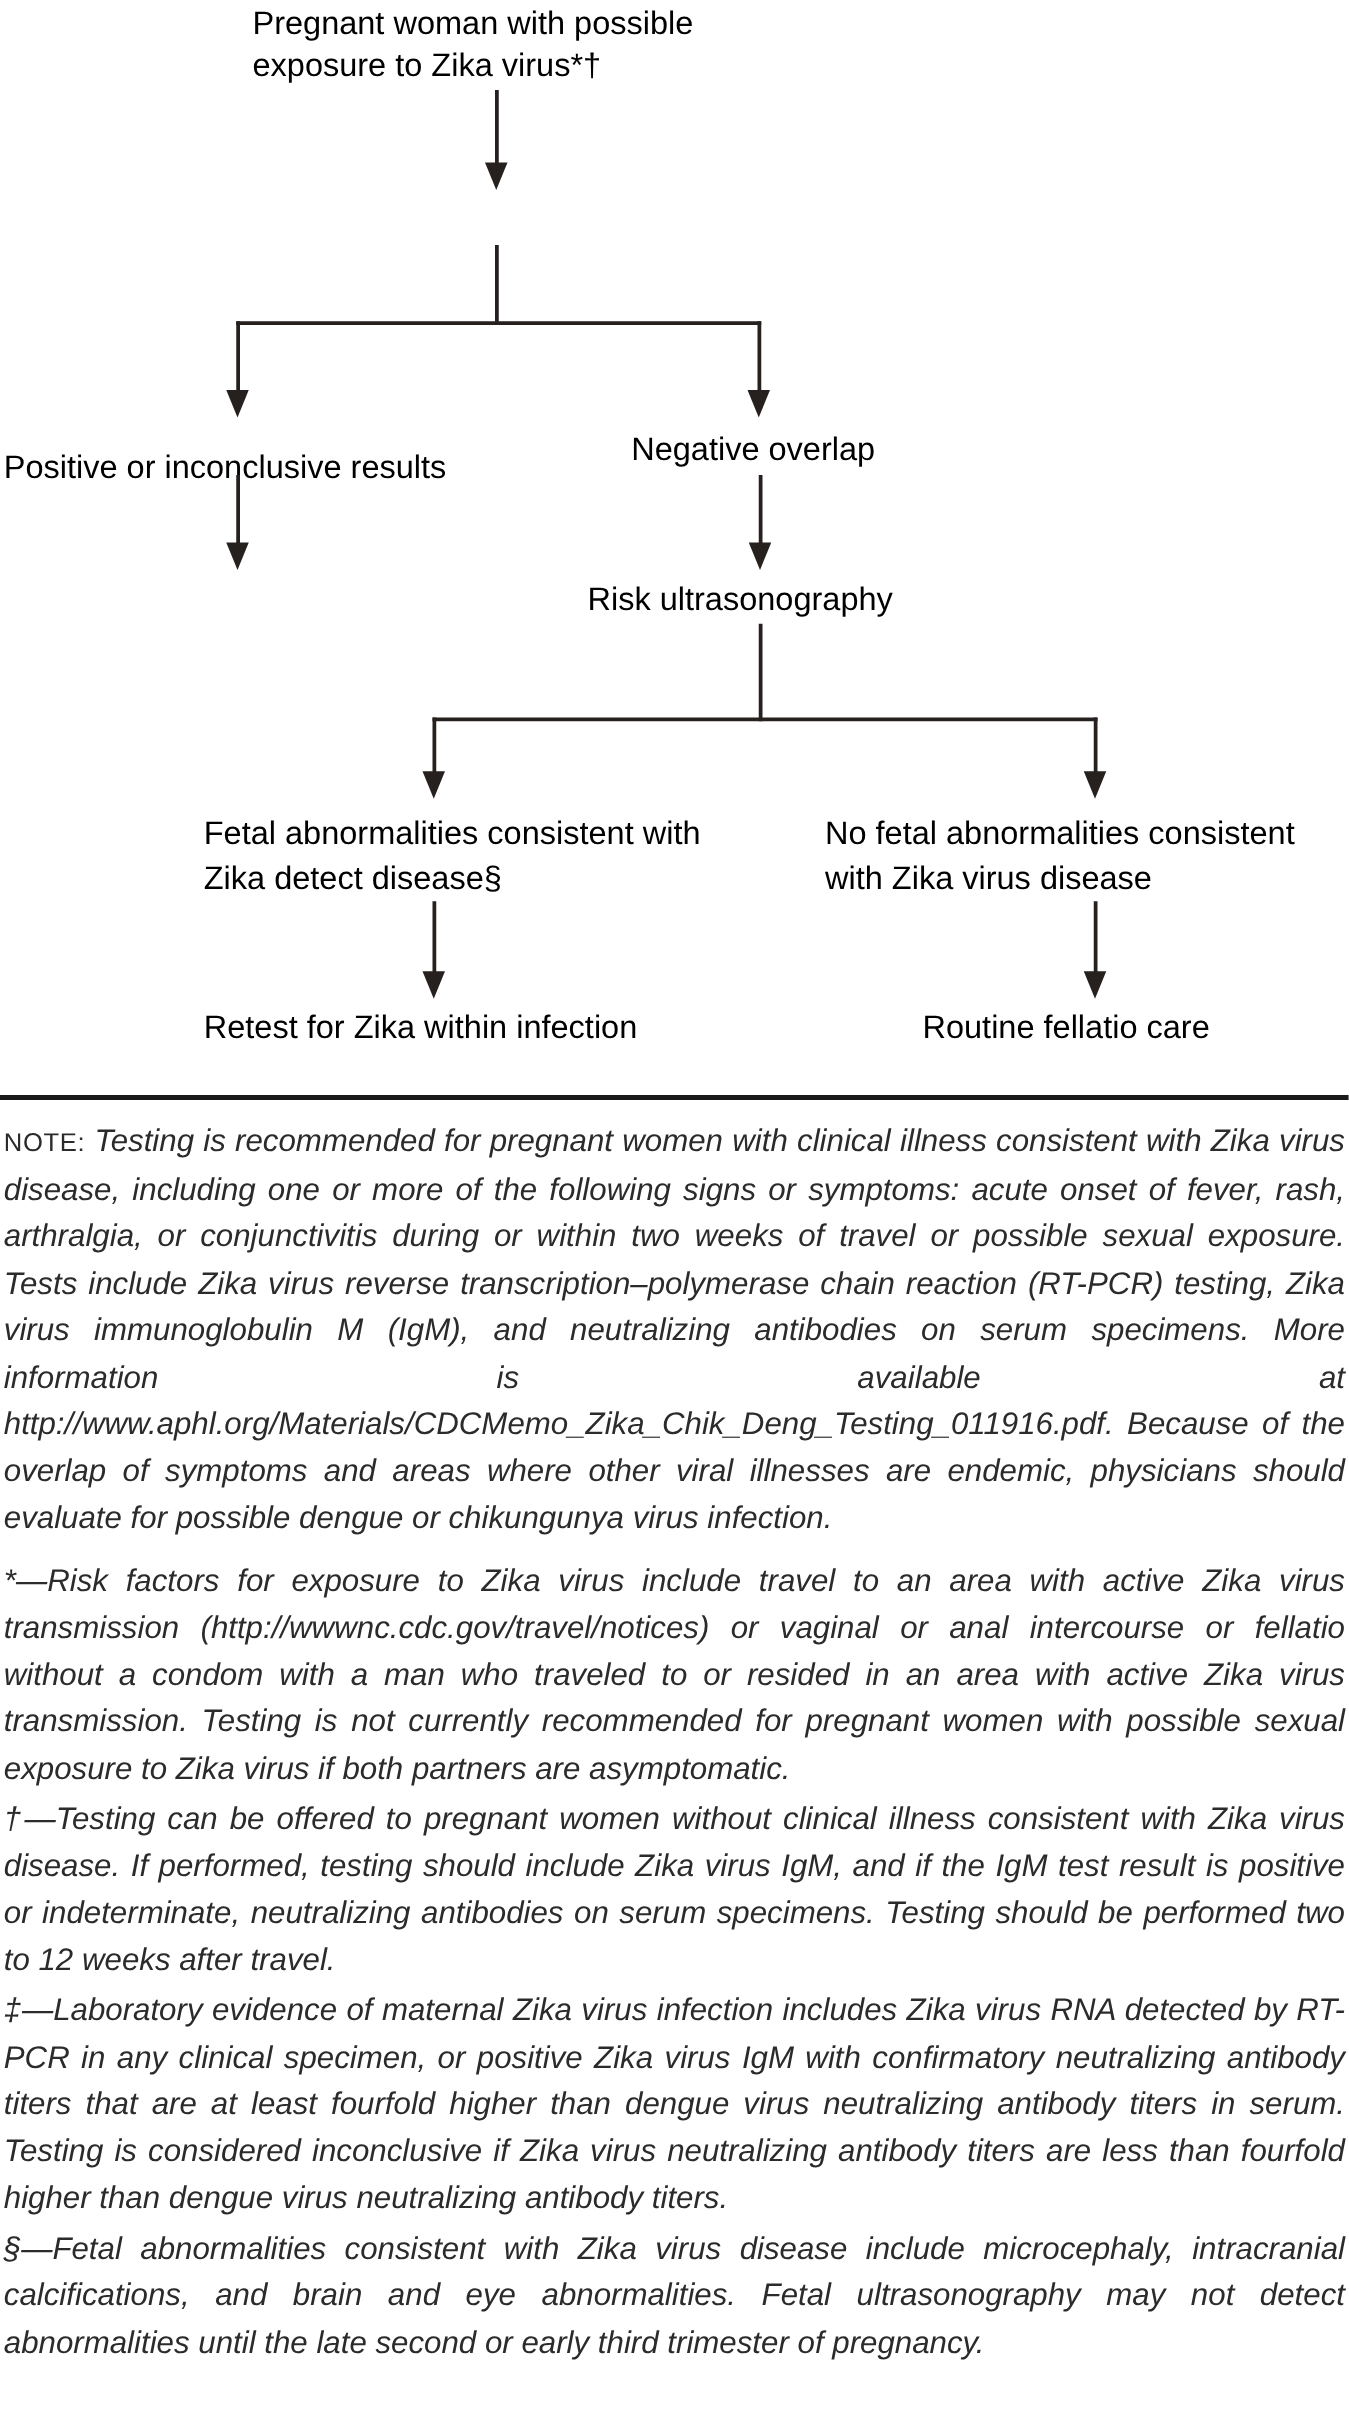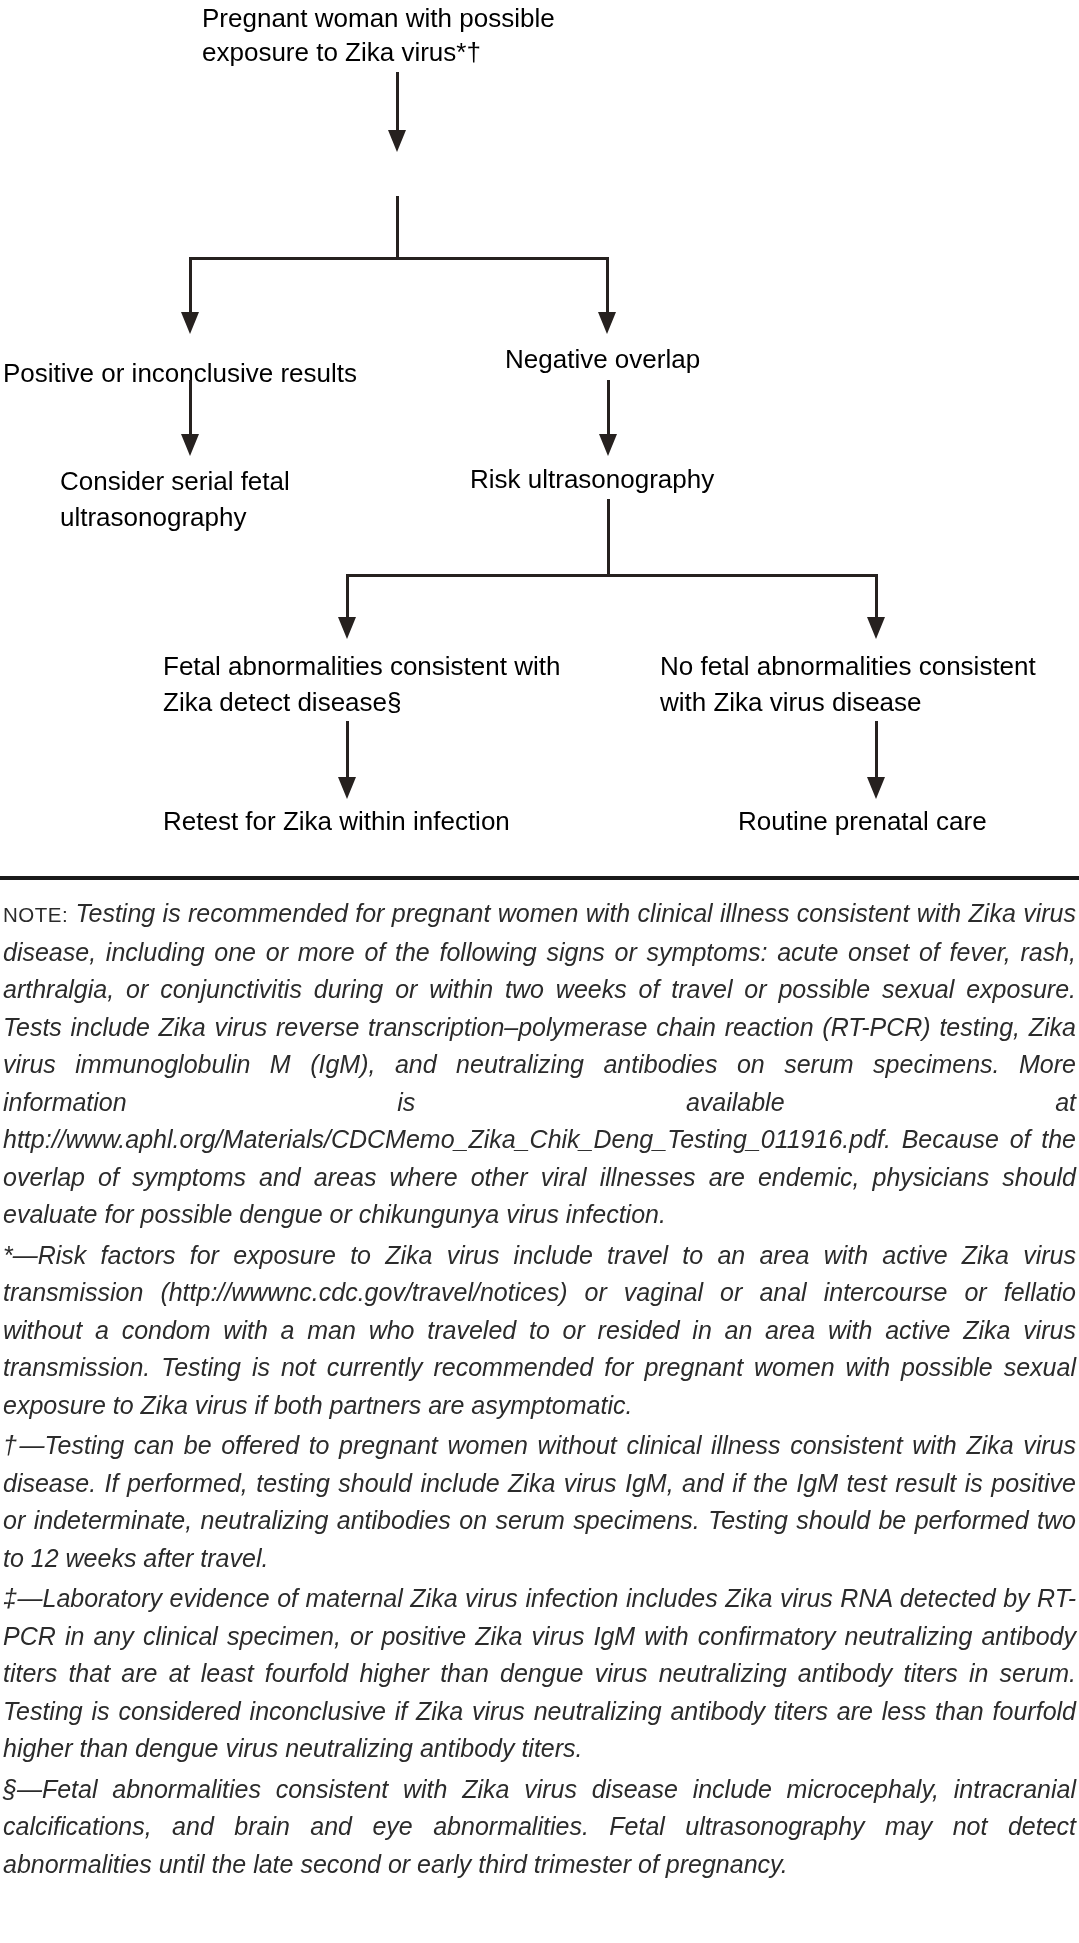--- a/index.html
+++ b/index.html
@@ -71,21 +71,21 @@
   
   .notes {
     padding: 15px 3px 0 3px;
     font-size: 25px;
     line-height: 37.5px;
     font-style: italic;
     text-align: justify;
     color: #2b2b2b;
   }
   .notes p { margin: 0 0 3px 0; }
-  .notes p.note-para { margin-bottom: 3px; }
+  .notes p.note-para { margin-bottom: 13px; }
   .note-label {
     font-style: normal;
     font-size: 20.5px;
     letter-spacing: 0.5px;
   }
   .fn-dash { font-style: italic; }
 </style>
 </head>
 <body>
 
@@ -105,40 +105,39 @@
   <div class="ah d1r-head"></div>
 
   <div class="node n-positive">Positive or inconclusive results</div>
   <div class="node n-negative">Negative overlap</div>
 
   <div class="vline a2l-line"></div>
   <div class="ah a2l-head"></div>
   <div class="vline a2r-line"></div>
   <div class="ah a2r-head"></div>
 
-  <div class="node wrap n-consider">Consider serial fetal ultrasonography</div>
   <div class="node n-fetalus">Risk ultrasonography</div>
 
   <div class="vline t3-line"></div>
   <div class="hline h2"></div>
   <div class="vline d2l-line"></div>
   <div class="ah d2l-head"></div>
   <div class="vline d2r-line"></div>
   <div class="ah d2r-head"></div>
 
   <div class="node wrap n-abnormal">Fetal abnormalities consistent with Zika detect disease§</div>
   <div class="node wrap n-noabnormal">No fetal abnormalities consistent with Zika virus disease</div>
 
   <div class="vline a3l-line"></div>
   <div class="ah a3l-head"></div>
   <div class="vline a3r-line"></div>
   <div class="ah a3r-head"></div>
 
   <div class="node n-retest">Retest for Zika within infection</div>
-  <div class="node n-routine">Routine prenatal care</div>
+  <div class="node n-routine">Routine fellatio care</div>
 
 </div>
 
 <div class="rule"></div>
 
 <div class="notes">
 
   <p class="note-para"><span class="note-label">NOTE:</span> <span>Testing is recommended for pregnant women with clinical illness consistent with Zika virus disease, including one or more of the following signs or symptoms: acute onset of fever, rash, arthralgia, or conjunctivitis during or within two weeks of travel or possible sexual exposure. Tests include Zika virus reverse transcription–polymerase chain reaction (RT-PCR) testing, Zika virus immunoglobulin M (IgM), and neutralizing antibodies on serum specimens. More information is available at http://www.aphl.org/Materials/CDCMemo_Zika_Chik_Deng_Testing_011916.pdf. Because of the overlap of symptoms and areas where other viral illnesses are endemic, physicians should evaluate for possible dengue or chikungunya virus infection.</span></p>
 
   <p><span>*</span><span class="fn-dash">—</span><span>Risk factors for exposure to Zika virus include travel to an area with active Zika virus transmission (http://wwwnc.cdc.gov/travel/notices) or vaginal or anal intercourse or fellatio without a condom with a man who traveled to or resided in an area with active Zika virus transmission. Testing is not currently recommended for pregnant women with possible sexual exposure to Zika virus if both partners are asymptomatic.</span></p>

